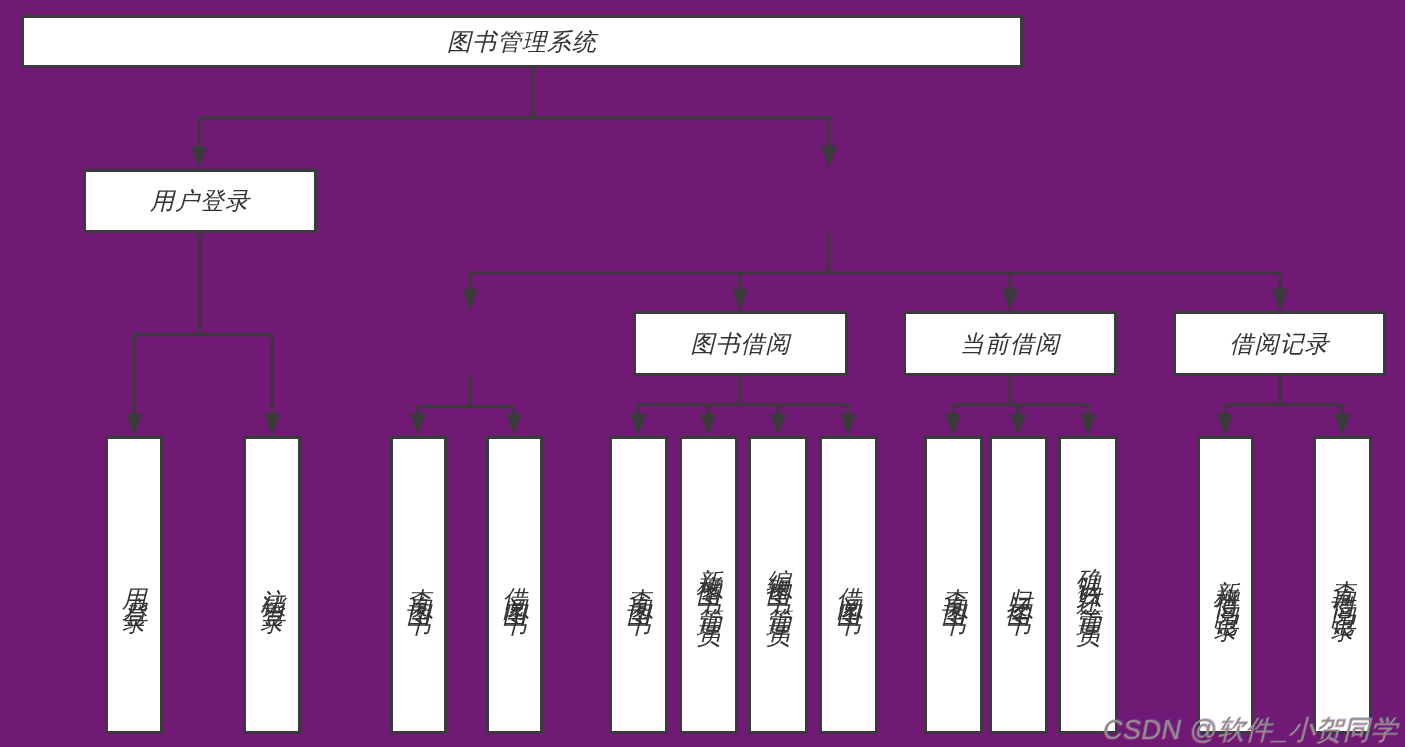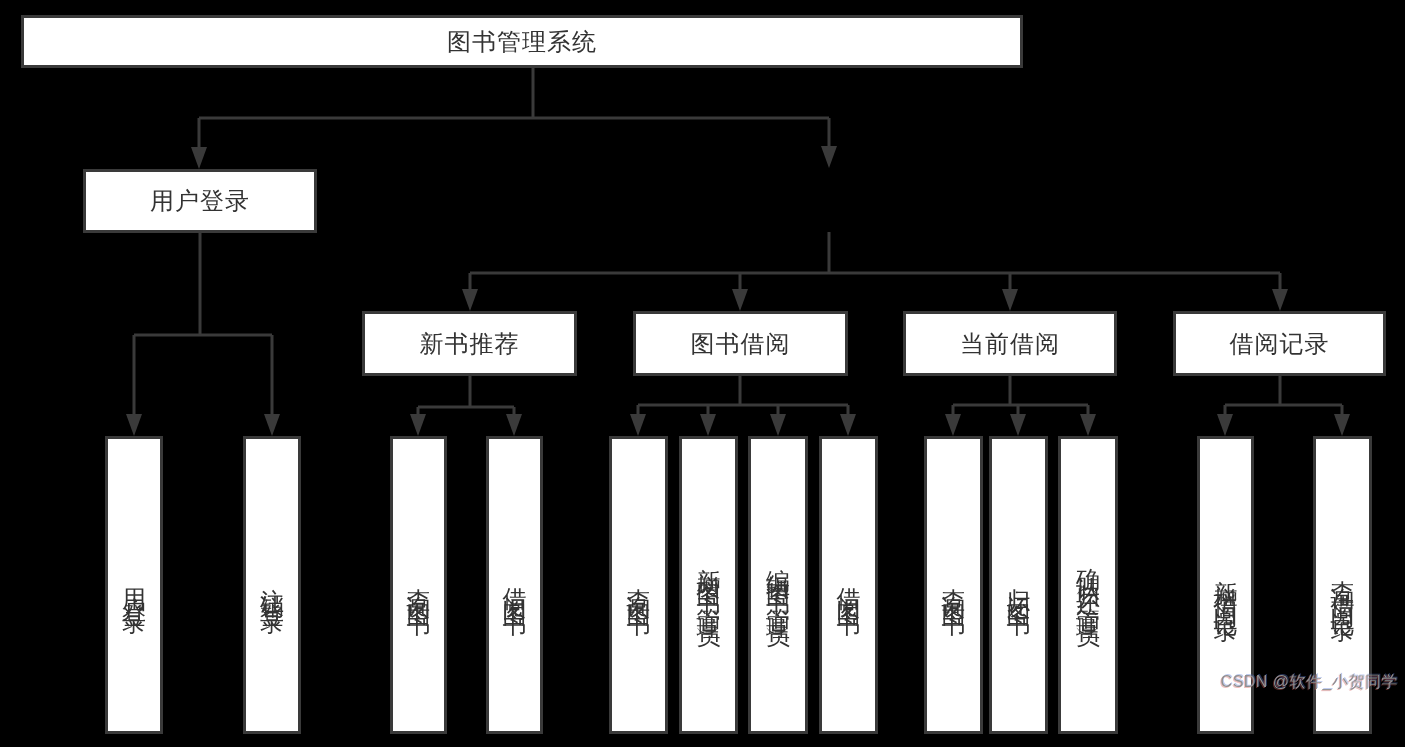--- a/index.html
+++ b/index.html
@@ -1,22 +1,23 @@
 <!DOCTYPE html>
 <html><head>
 <meta charset="utf-8">
 <style>
   html,body{margin:0;padding:0;background:#ffffff;}
   #stage{
     position:relative;
     width:1405px;height:747px;
-    background:#000000;
+    background:#701a75;
     font-family:"Liberation Sans","DejaVu Sans",sans-serif;
     color:#333333;
     overflow:hidden;
+    font-style:italic;
   }
   #connectors{position:absolute;left:0;top:0;width:1405px;height:747px;}
   .node{
     position:absolute;
     box-sizing:border-box;
     border:3px solid #3a3a3a;
     background:#ffffff;
     display:flex;
     align-items:center;
     justify-content:center;
@@ -29,23 +30,23 @@
   }
   .leaf span{
     writing-mode:vertical-rl;
     text-orientation:mixed;
     font-size:24px;
     letter-spacing:8px;
     line-height:1;
   }
   #watermark{
     position:absolute;
-    top:672px;
+    top:713px;
     right:7px;
-    font-size:16px;
+    font-size:27px;
     line-height:1.3;
     color:#8f8f8f;
     letter-spacing:0.5px;
     white-space:nowrap;
     text-shadow:-1px 1px 0 rgba(214,92,92,0.40), 1px -1px 0 rgba(92,122,214,0.40);
     z-index:5;
   }
 </style>
 </head>
 <body>
@@ -93,23 +94,20 @@
   </svg>
 
   <div class="node" style="left:21px;top:15px;width:1002px;height:53px;">
     <span class="hlabel">图书管理系统</span>
   </div>
 
   <div class="node" style="left:83px;top:169px;width:234px;height:64px;">
     <span class="hlabel">用户登录</span>
   </div>
 
-  <div class="node" style="left:362px;top:311px;width:215px;height:65px;">
-    <span class="hlabel">新书推荐</span>
-  </div>
   <div class="node" style="left:903px;top:311px;width:214px;height:65px;">
     <span class="hlabel">当前借阅</span>
   </div>
   <div class="node" style="left:633px;top:311px;width:215px;height:65px;">
     <span class="hlabel">图书借阅</span>
   </div>
   <div class="node" style="left:1173px;top:311px;width:213px;height:65px;">
     <span class="hlabel">借阅记录</span>
   </div>
 

